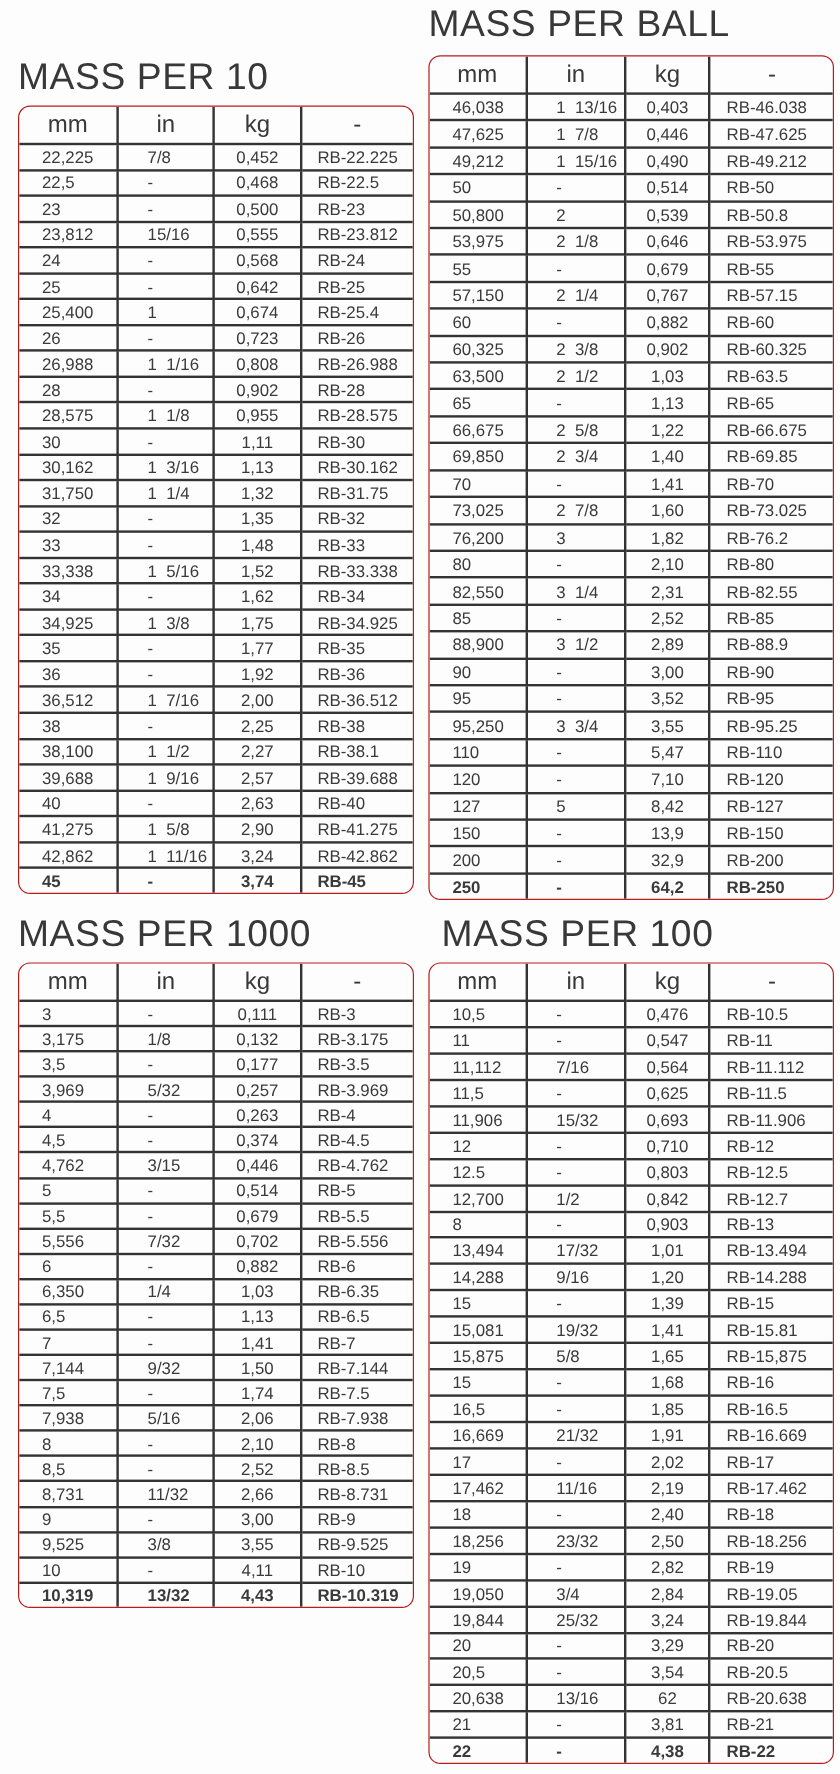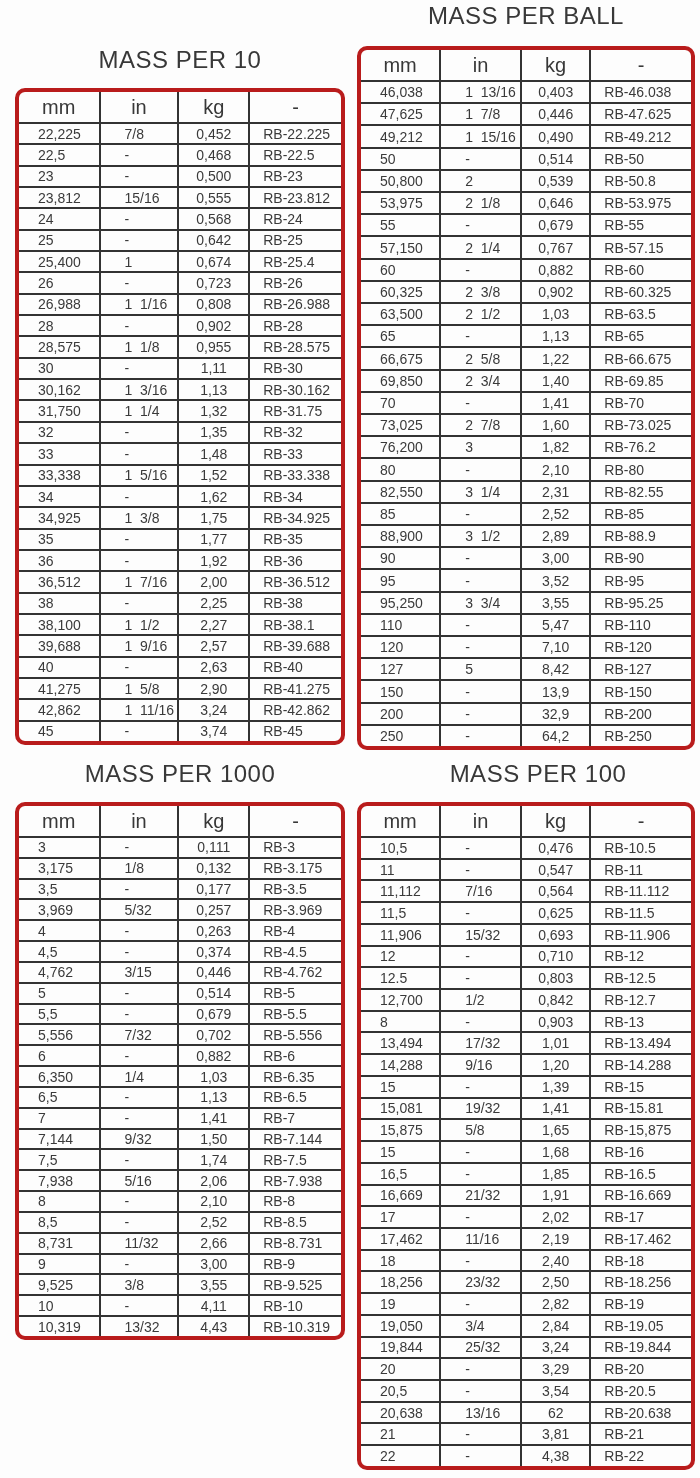--- a/index.html
+++ b/index.html
@@ -8,35 +8,34 @@
     height: 1478px;
     background: #fdfdfd;
     font-family: "Liberation Sans", sans-serif;
     color: #3a3a3a;
     position: relative;
     overflow: hidden;
   }
   .title {
     position: absolute;
     margin: 0;
-    font-size: 24px;
+    font-size: 31px;
     font-weight: 400;
     letter-spacing: 0.5px;
     color: #383838;
-    text-align: center;
     white-space: nowrap;
   }
   .title-ball  { left: 357px; top: 2px;   width: 338px; }
   .title-10    { left: 15px;  top: 46px;  width: 330px; }
   .title-1000  { left: 15px;  top: 760px; width: 330px; }
   .title-100   { left: 368px; top: 760px; width: 340px; }
 
   .tbl {
     position: absolute;
-    border: 4px solid #b91c1c;
+    border: 1px solid #b91c1c;
     border-radius: 10px;
     overflow: hidden;
     background: #fdfdfd;
     box-sizing: border-box;
   }
   .tbl-10   { left: 15px;  top: 88px;  width: 330px; height: 657px; }
   .tbl-ball { left: 357px; top: 46px;  width: 338px; height: 704px; }
   .tbl-1000 { left: 15px;  top: 802px; width: 330px; height: 538px; }
   .tbl-100  { left: 357px; top: 802px; width: 338px; height: 668px; }
 
@@ -55,21 +54,21 @@
     border-bottom: 2px solid #333;
     padding: 0;
   }
   .tbl td {
     font-size: 14px;
     color: #3a3a3a;
     border-bottom: 2px solid #333;
     padding: 0;
     overflow: hidden;
   }
-  .tbl tbody tr:last-child td { border-bottom: none; }
+  .tbl tbody tr:last-child td { border-bottom: none; font-weight: bold; }
   .tbl th:not(:last-child), .tbl td:not(:last-child) { border-right: 2px solid #333; }
 
   
   .v-left  .c0 { width: 25%;   } .v-left  .c1 { width: 24.5%; }
   .v-left  .c2 { width: 22%;   } .v-left  .c3 { width: 28.5%; }
   .v-right .c0 { width: 24%;   } .v-right .c1 { width: 24.5%; }
   .v-right .c2 { width: 21%;   } .v-right .c3 { width: 30.5%; }
 
   
   td.col0 { text-align: left; padding-left: 19px; }

